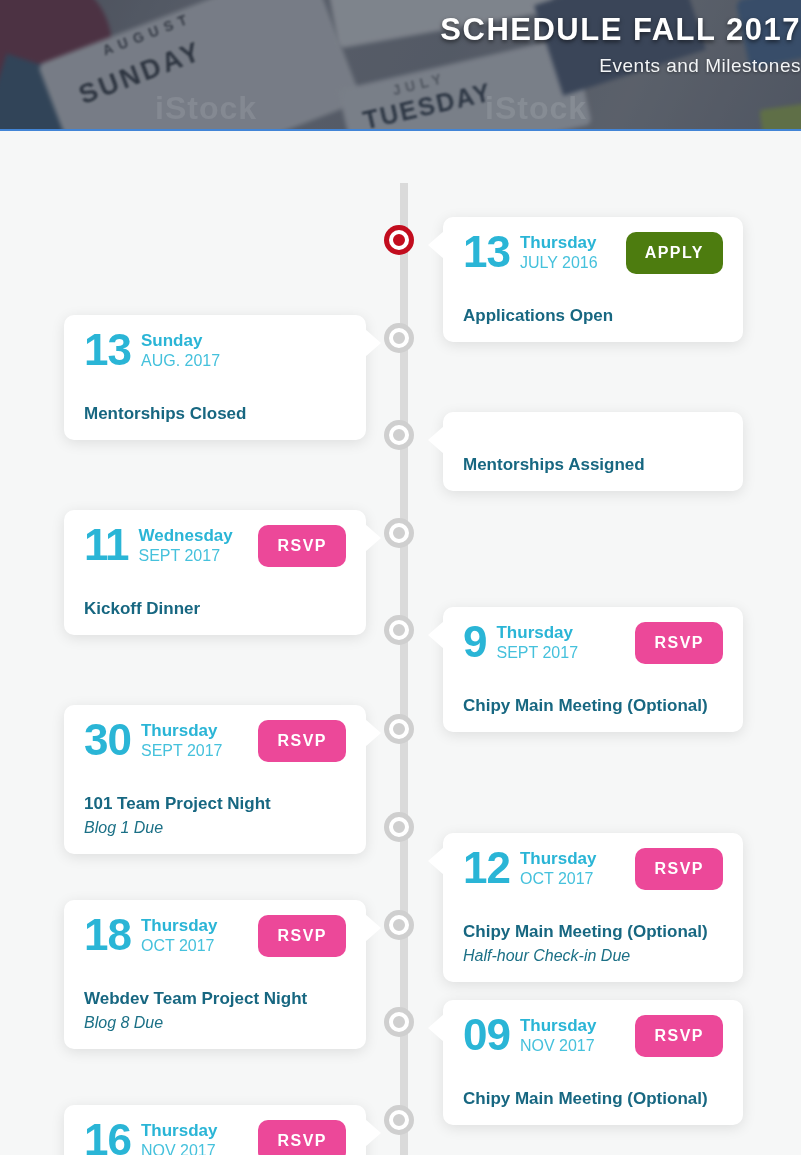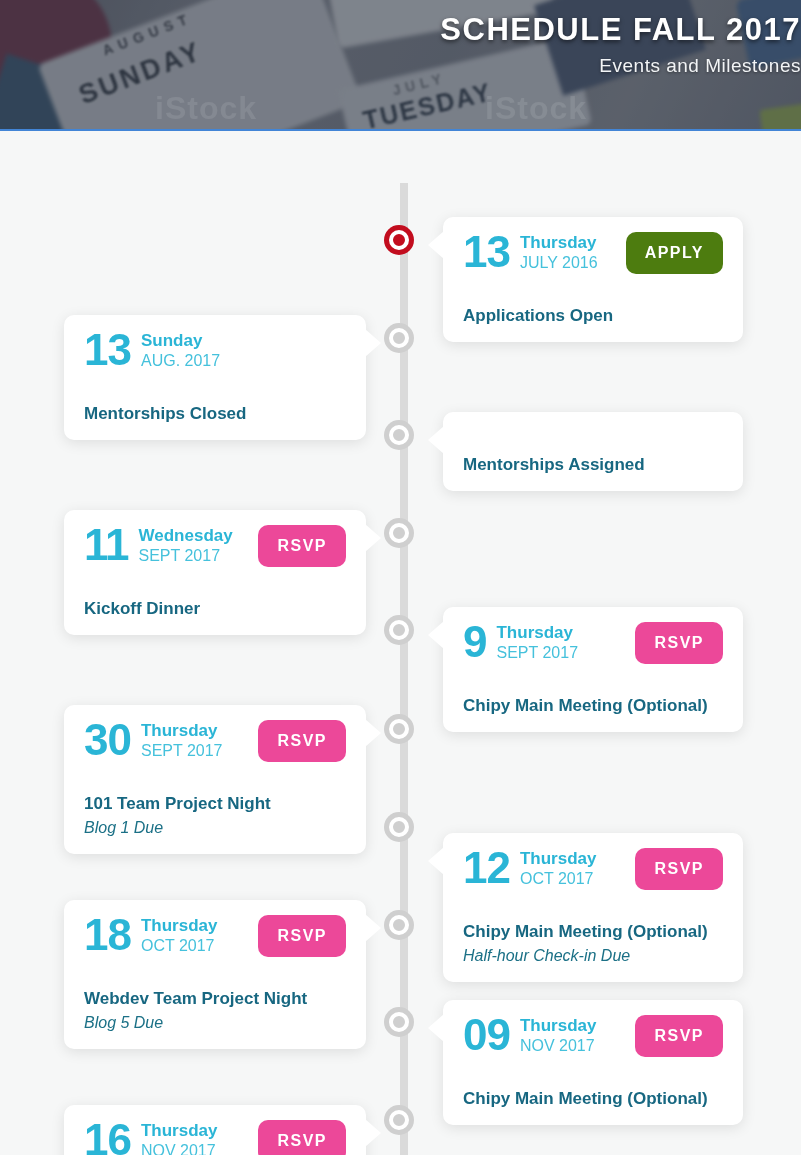--- a/index.html
+++ b/index.html
@@ -203,21 +203,21 @@
     <div class="notch"></div>
     <div class="date-row">
       <span class="day">18</span>
       <span class="dcol">
         <span class="wd">Thursday</span>
         <span class="my">OCT 2017</span>
       </span>
       <button class="card-btn rsvp">RSVP</button>
     </div>
     <div class="ev-title">Webdev Team Project Night</div>
-    <div class="ev-sub">Blog 5 Due</div>
+    <div class="ev-sub">Blog 8 Due</div>
   </div>
 
   <div class="card right" style="top:869px">
     <div class="notch"></div>
     <div class="date-row">
       <span class="day">09</span>
       <span class="dcol">
         <span class="wd">Thursday</span>
         <span class="my">NOV 2017</span>
       </span>

